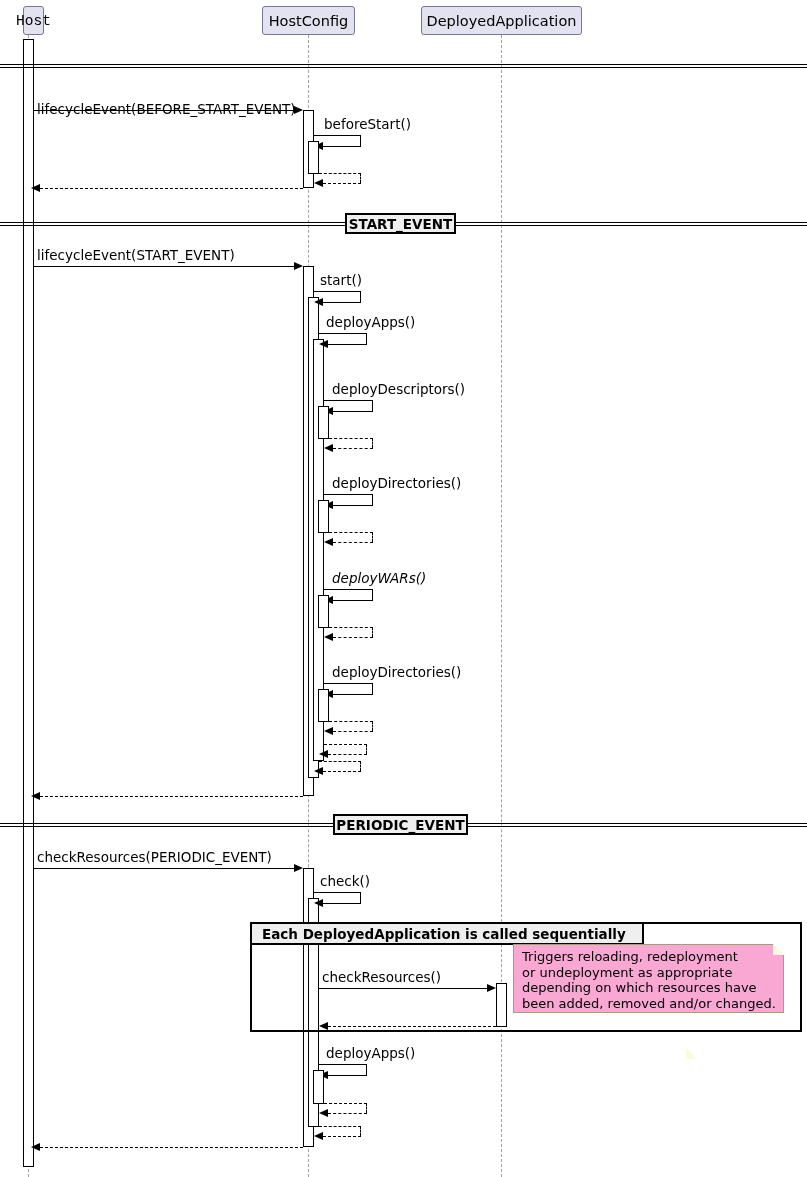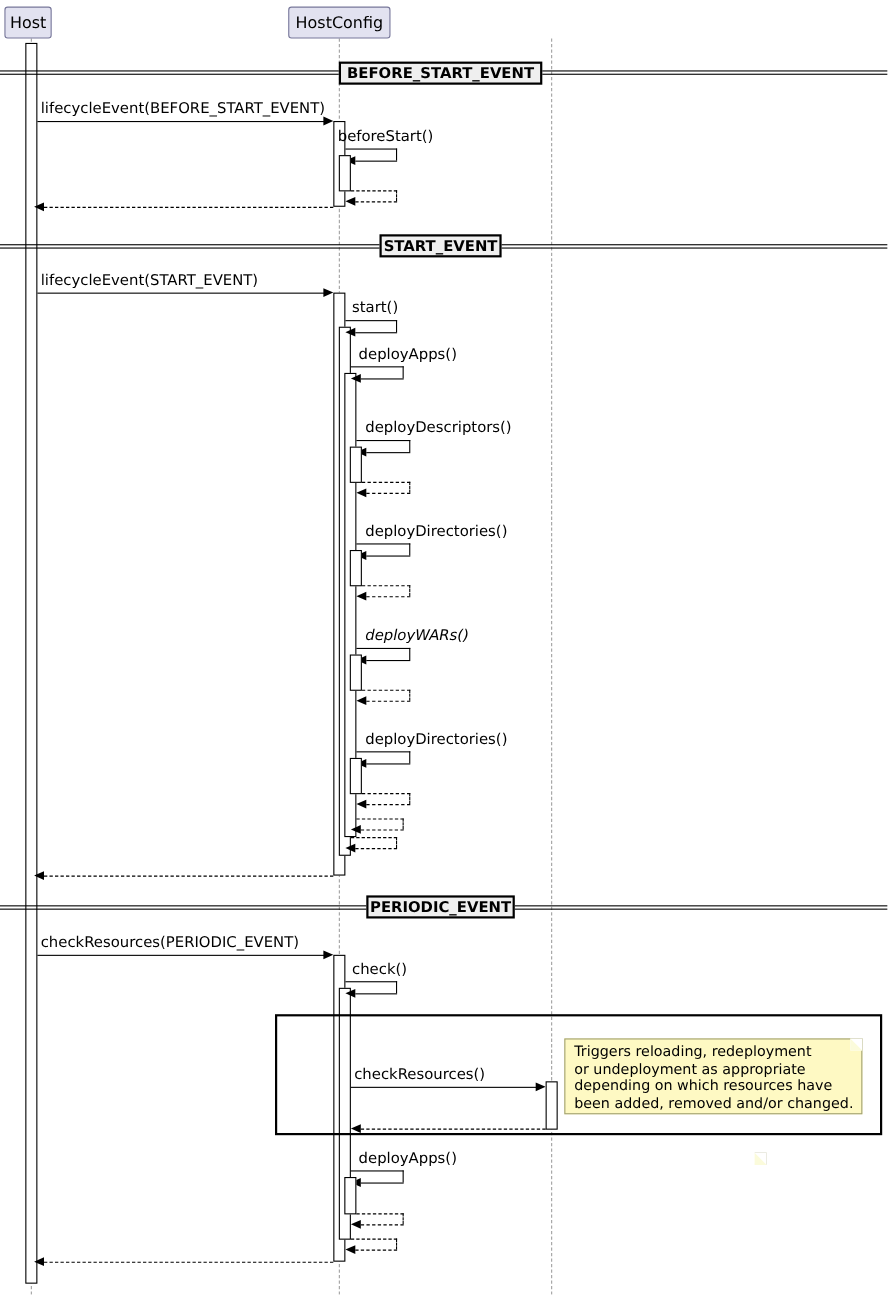--- a/index.html
+++ b/index.html
@@ -46,58 +46,58 @@
 
   
   .group{position:absolute;box-sizing:border-box;border:2px solid #000;background:transparent;}
   .group-label{position:absolute;box-sizing:border-box;background:#EFEFEF;
      border-right:2px solid #000;border-bottom:2px solid #000;
      font-size:13.5px;font-weight:bold;color:#000;white-space:nowrap;
      display:flex;align-items:center;padding-left:10px;padding-right:22px;}
   .group-label-notch{position:absolute;width:0;height:0;}
 
   
-  .note{position:absolute;box-sizing:border-box;background:#fef9c3;
+  .note{position:absolute;box-sizing:border-box;background:#f9a8d4;
      border:1px solid #A0A070;font-size:13px;color:#000;line-height:15.5px;
      padding:4px 7px 4px 8px;white-space:pre-line;}
   .note-fold{position:absolute;width:0;height:0;
      border-left:11px solid #FBFBDB;border-top:11px solid #ffffff;}
   .note-fold-edge{position:absolute;width:0;height:0;
      border-left:11px solid transparent;border-top:11px solid #A0A070;}
 </style>
 </head>
 <body>
 
 <div id="stage">
 
   <div class="lifeline" style="left:28px;top:35px;height:1142px;"></div>
   <div class="lifeline" style="left:308px;top:35px;height:1142px;"></div>
   <div class="lifeline" style="left:501px;top:35px;height:1142px;"></div>
 
-  <div class="participant" style="left:4px;top:6px;width:43px;height:29px;">
+  <div class="participant" style="left:23px;top:6px;width:21px;height:29px;font-family:Liberation Mono, monospace;">
     <span>Host</span>
   </div>
   <div class="participant" style="left:262px;top:6px;width:93px;height:29px;">
     <span>HostConfig</span>
   </div>
+  <div class="participant" style="left:421px;top:6px;width:161px;height:29px;">
+    <span>DeployedApplication</span>
+  </div>
 
   <div class="act" style="left:23px;top:39px;width:11px;height:1128px;"></div>
 
   <div class="divider-line" style="top:64px;"></div>
-  <div class="divider-box" style="left:308px;top:56px;width:185px;height:21px;">
-    <span>BEFORE_START_EVENT</span>
-  </div>
-
-  <div class="msg" style="left:37px;top:93px;">lifecycleEvent(BEFORE_START_EVENT)</div>
+
+  <div class="msg" style="left:37px;top:103px;">lifecycleEvent(BEFORE_START_EVENT)</div>
   <div class="hline" style="left:34px;top:110px;width:265px;"></div>
   <div class="arrow-r" style="left:294px;top:105.5px;"></div>
 
   <div class="act" style="left:303px;top:110px;width:11px;height:78px;"></div>
 
-  <div class="msg" style="left:307px;top:118px;">beforeStart()</div>
+  <div class="msg" style="left:324px;top:118px;">beforeStart()</div>
   <div class="hline" style="left:314px;top:135px;width:47px;"></div>
   <div class="vline" style="left:360px;top:135px;height:11px;"></div>
   <div class="hline" style="left:323px;top:146px;width:38px;"></div>
   <div class="arrow-l" style="left:314px;top:141.5px;"></div>
 
   <div class="act" style="left:308px;top:141px;width:11px;height:33px;"></div>
 
   <div class="hline dash" style="left:319px;top:173px;width:42px;"></div>
   <div class="vline dash" style="left:360px;top:173px;height:10px;"></div>
   <div class="hline dash" style="left:323px;top:183px;width:38px;"></div>
@@ -204,20 +204,23 @@
   <div class="act" style="left:303px;top:868px;width:11px;height:279px;"></div>
   <div class="act" style="left:308px;top:898px;width:11px;height:229px;"></div>
 
   <div class="msg" style="left:320px;top:875px;">check()</div>
   <div class="hline" style="left:314px;top:892px;width:47px;"></div>
   <div class="vline" style="left:360px;top:892px;height:11px;"></div>
   <div class="hline" style="left:323px;top:903px;width:38px;"></div>
   <div class="arrow-l" style="left:314px;top:898.5px;"></div>
 
   <div class="group" style="left:250px;top:922px;width:552px;height:110px;"></div>
+  <div class="group-label" style="left:252px;top:924px;width:392px;height:21px;">
+    <span>Each DeployedApplication is called sequentially</span>
+  </div>
   <svg class="group-label-notch" width="16" height="23" style="left:644px;top:922px;">
     <polygon points="0,23 16,23 16,0" fill="#ffffff" stroke="none"></polygon>
     <line x1="0" y1="22" x2="16" y2="0" stroke="#000000" stroke-width="2"></line>
   </svg>
 
   <div class="msg" style="left:322px;top:971px;">checkResources()</div>
   <div class="hline" style="left:319px;top:988px;width:173px;"></div>
   <div class="arrow-r" style="left:487px;top:983.5px;"></div>
   <div class="act" style="left:496px;top:983px;width:11px;height:44px;"></div>
 

